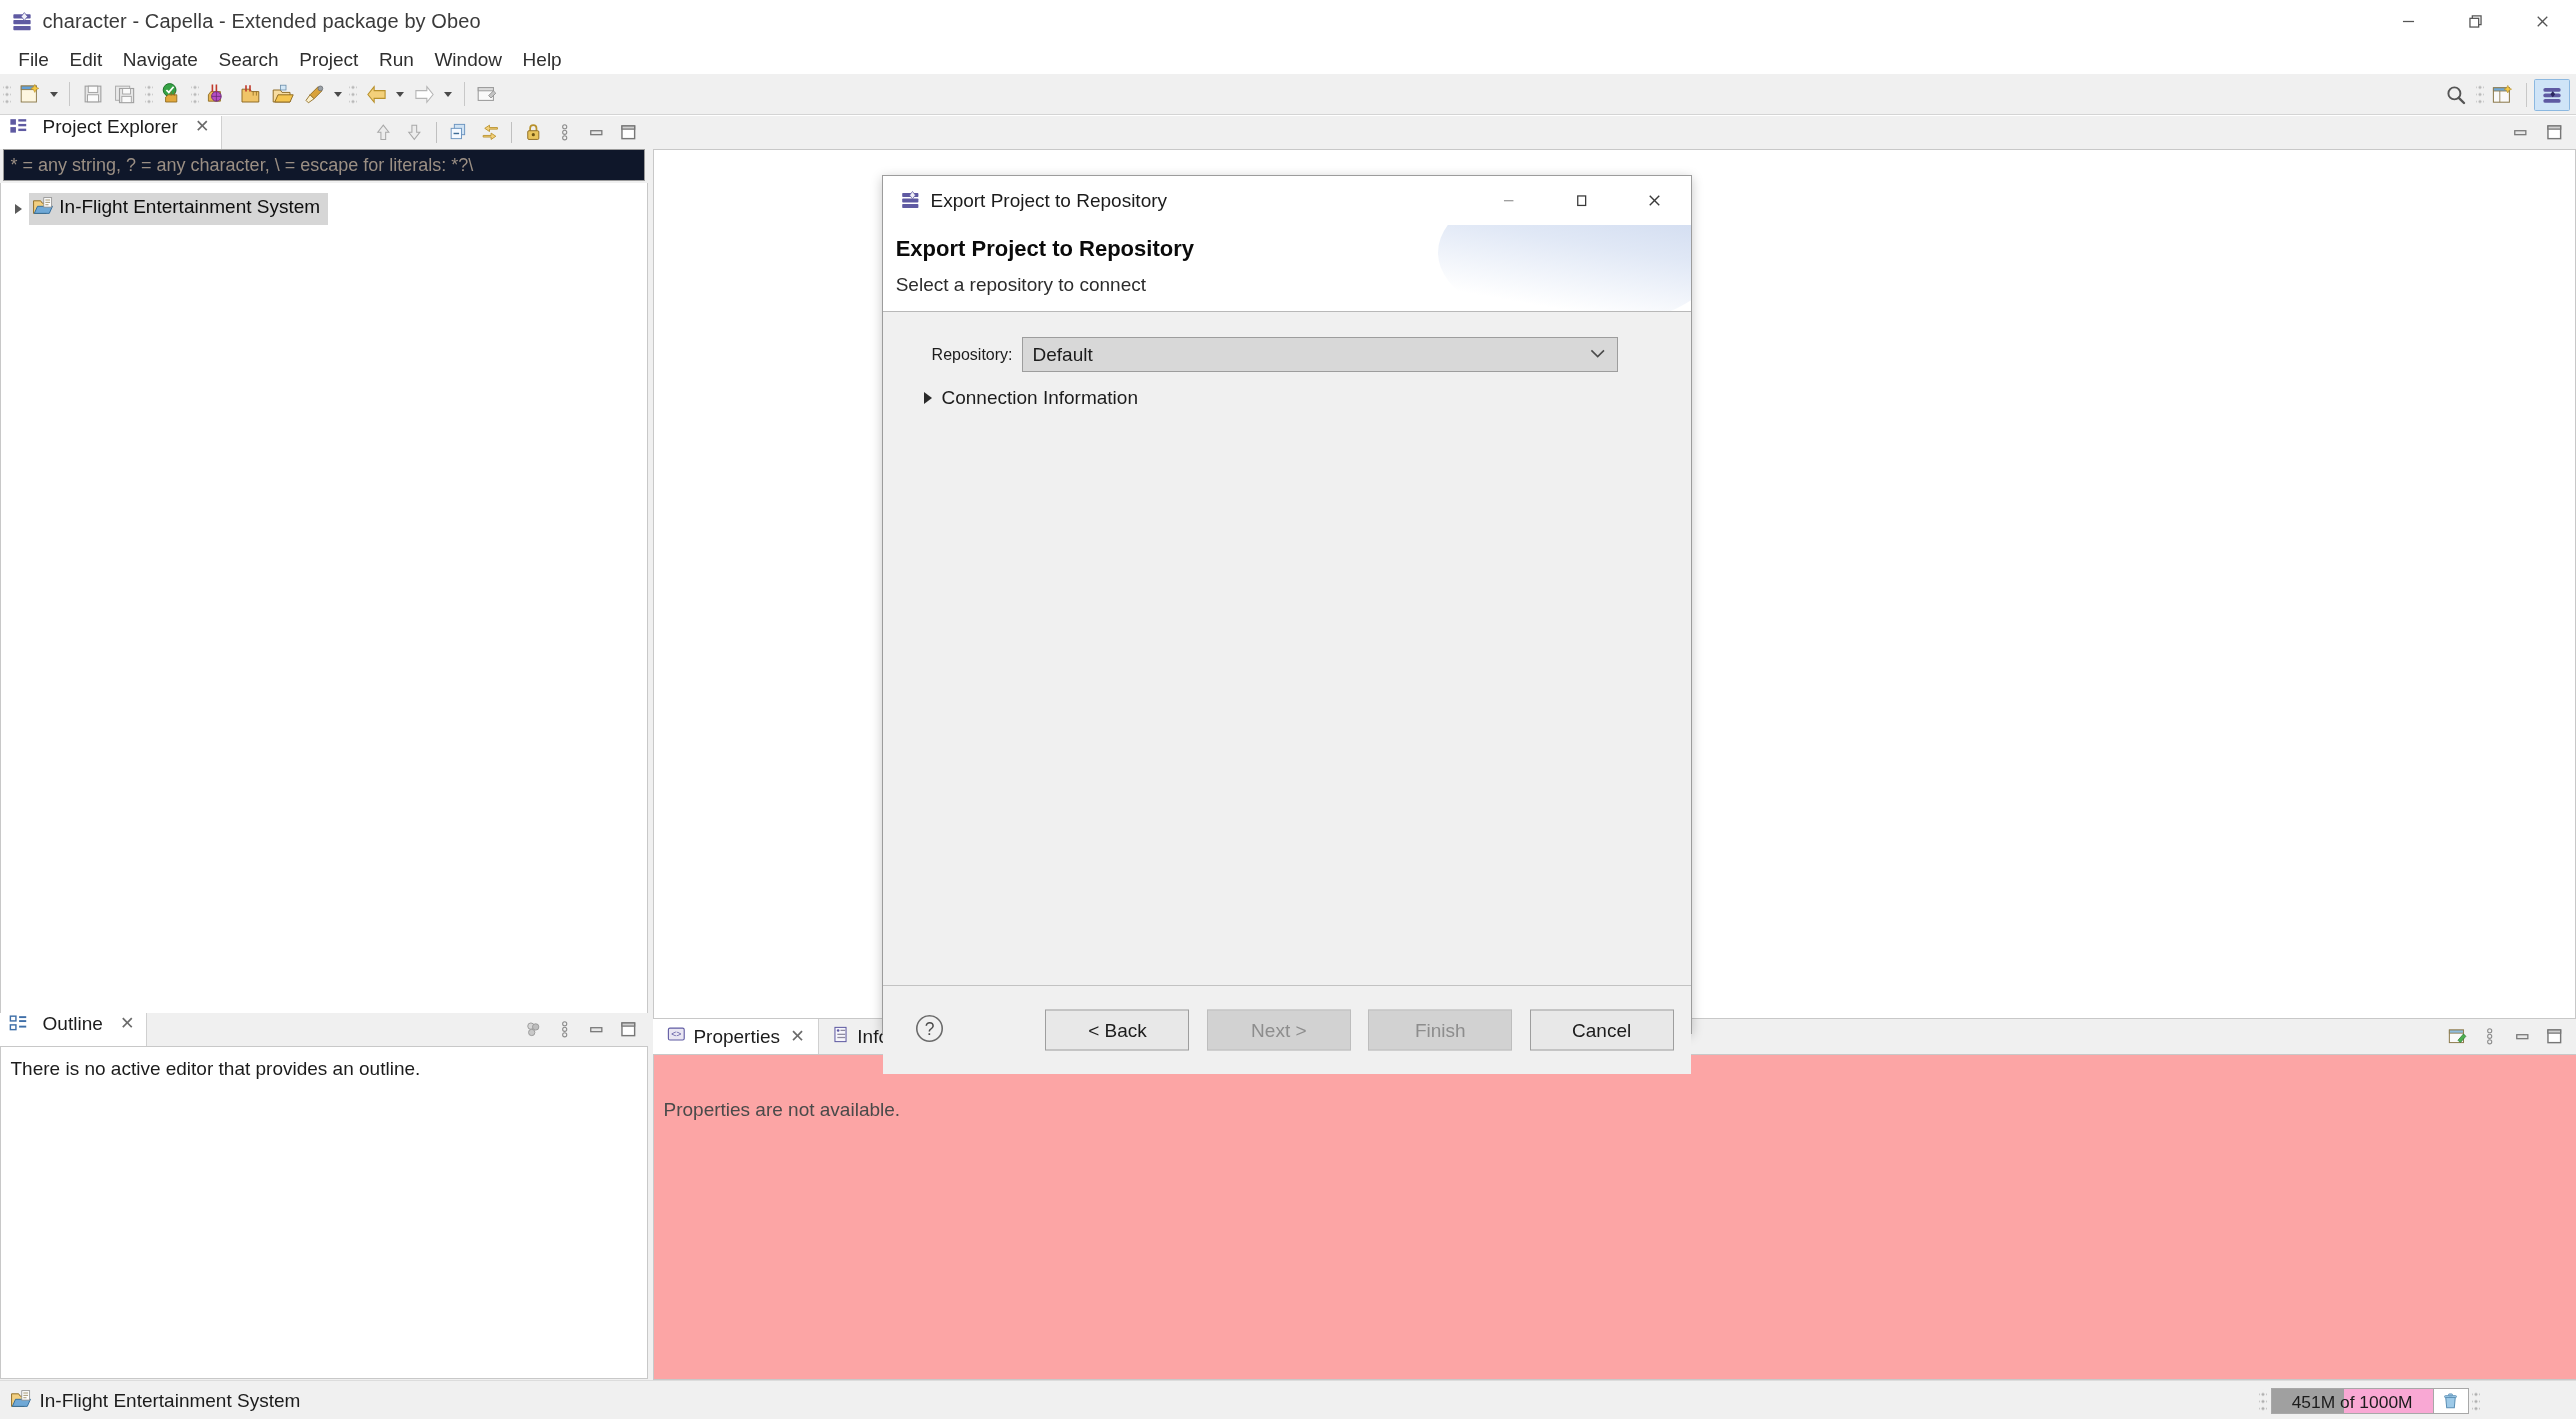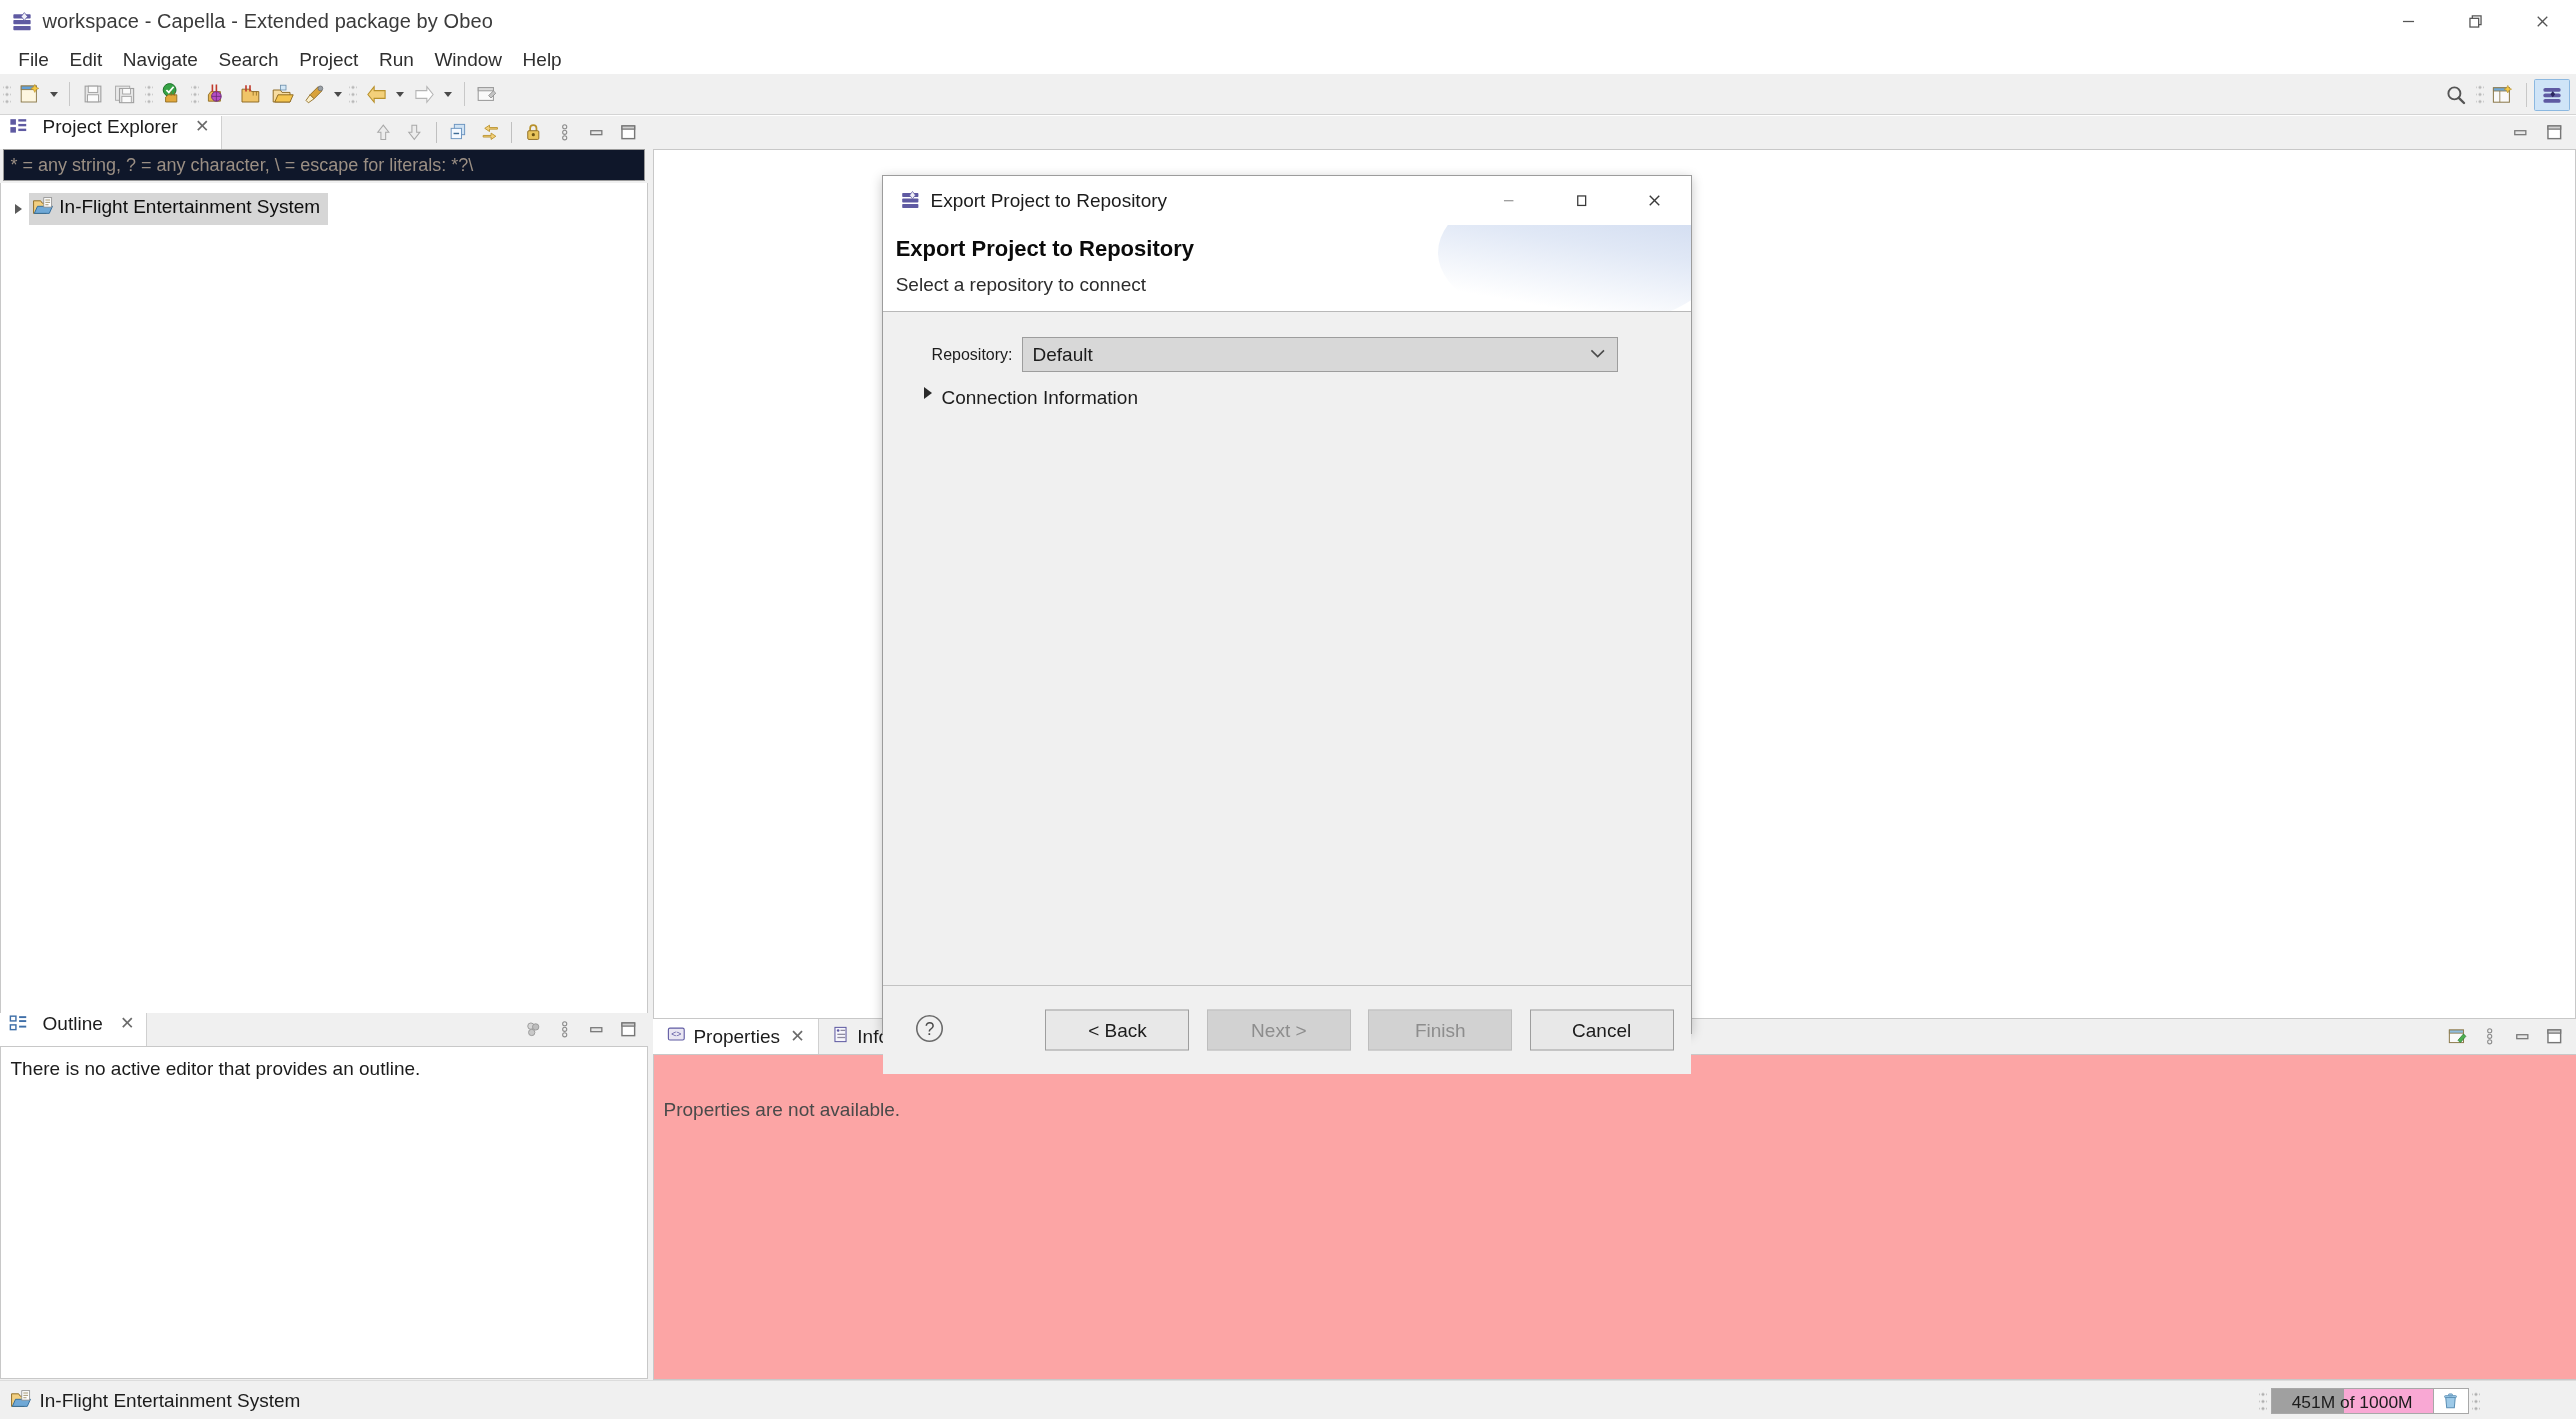--- a/index.html
+++ b/index.html
@@ -215,21 +215,21 @@
 
   .row-repo { position:absolute; left:0; top:25px; width:100%; display:flex; align-items:center; }
   .repo-label { width:139px; text-align:right; font-size:16px; color:#1c1c1c; padding-right:9.5px; }
   .combo {
     position:relative; width:596px; height:35px; background:#d8d8d8;
     border:0.8px solid #9d9d9d; display:flex; align-items:center; padding-left:9.5px;
   }
   .combo .cval { font-size:19px; color:#1c1c1c; }
   .combo .carrow { position:absolute; right:11px; top:50%; transform:translateY(-50%); }
 
-  .row-conninfo { position:absolute; left:41px; top:75px; display:flex; align-items:flex-start; gap:9.5px; }
+  .row-conninfo { position:absolute; left:41px; top:75px; display:flex; align-items:center; gap:9.5px; }
   .tri {
     width:0;height:0;border-top:6.3px solid transparent;border-bottom:6.3px solid transparent;
     border-left:8.7px solid #2a2a2a;
   }
   .row-conninfo .ci-label { font-size:19px; color:#1c1c1c; }
 
   .row-test { position:absolute; left:41px; top:131px; display:flex; align-items:center; gap:0; }
   .btn-test {
     height:38px; padding:0 12.7px; background:#edf4fb; border:1.6px solid #3f8ad8;
     display:flex; align-items:center; font-size:19px; color:#1c1c1c;
@@ -254,21 +254,21 @@
 
 <div id="titlebar">
   <span class="tb-icon">
     <svg width="22" height="22" viewBox="0 0 28 28">
       <rect x="3" y="4" width="22" height="5.5" rx="1" fill="#5f5aa2"></rect>
       <rect x="3" y="11.5" width="22" height="5.5" rx="1" fill="#5f5aa2"></rect>
       <rect x="3" y="19" width="22" height="5.5" rx="1" fill="#5f5aa2"></rect>
       <path d="M17 2 L21 7 L17 12 L13 7 Z" fill="#f0f0f8" stroke="#5f5aa2" stroke-width="1"></path>
     </svg>
   </span>
-  <span class="tb-text">workspace - Capella - Extended package by Obeo</span>
+  <span class="tb-text">character - Capella - Extended package by Obeo</span>
   <div class="win-controls">
     <div class="win-btn">
       <svg width="19" height="19" viewBox="0 0 24 24">
           <line x1="5" y1="12" x2="19" y2="12" stroke="currentColor" stroke-width="1.6"></line>
         </svg>
     </div>
     <div class="win-btn">
       <svg width="19" height="19" viewBox="0 0 24 24">
         <rect x="5" y="8" width="11" height="11" fill="none" stroke="currentColor" stroke-width="1.6"></rect>
         <path d="M8 8 V5 H19 V16 H16" fill="none" stroke="currentColor" stroke-width="1.6"></path>

